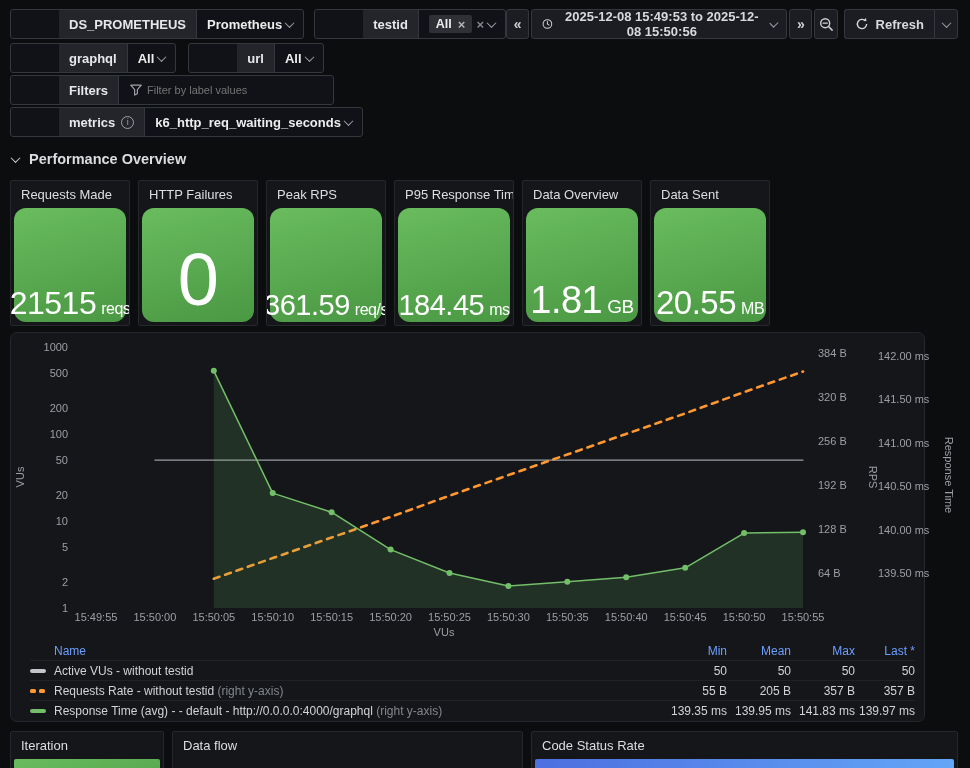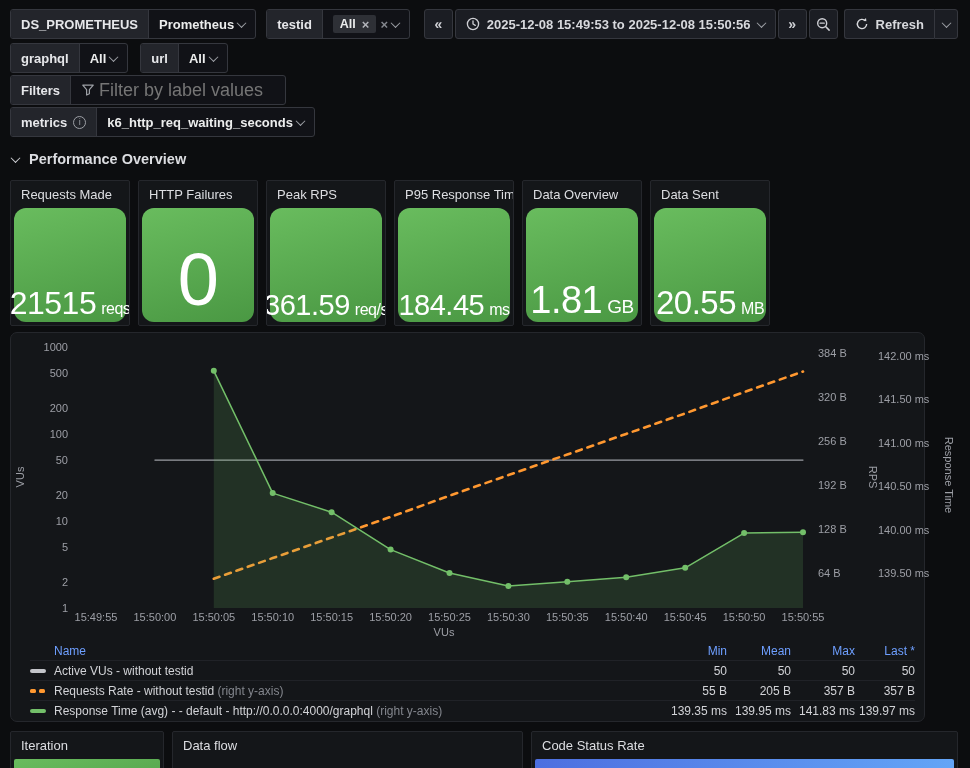--- a/index.html
+++ b/index.html
@@ -3,27 +3,27 @@
 <meta charset="utf-8">
 <style>
   * { margin:0; padding:0; box-sizing:border-box; }
   html,body { background:#0c0d0f; }
   body { font-family:"Liberation Sans", sans-serif; }
   .screen { position:relative; width:970px; height:768px; background:#0c0d0f; overflow:hidden; color:#d5d6da; }
 
   
   .vrow { position:absolute; left:10px; right:12px; display:flex; justify-content:space-between; align-items:center; }
   .vrow .grp { display:flex; gap:10px; }
-  .ctrl { display:flex; align-items:stretch; height:30px; border:1px solid #35373e; border-radius:3px; overflow:hidden; background:#111217; }
+  .ctrl { display:flex; align-items:stretch; height:30px; border:1px solid #35373e; border-radius:3px; overflow:hidden; background:#111217;padding-left:48px; }
   .ctrl-label { display:flex; align-items:center; gap:6px; padding:0 10px; background:#23252b; color:#e6e7ea; font-size:13px; font-weight:700; border-right:1px solid #35373e; white-space:nowrap; }
   .ctrl-value { display:flex; align-items:center; gap:4px; padding:0 10px; color:#eceded; font-size:13px; font-weight:700; white-space:nowrap; cursor:pointer; }
   .pill { display:flex; align-items:center; gap:6px; background:#2e3036; border-radius:2px; padding:2px 7px; font-size:12.5px; }
   .xicon { color:#b3b5bb; font-size:13px; line-height:1; cursor:pointer; }
   .chev { width:7px; height:7px; border-right:1.6px solid #9da0a6; border-bottom:1.6px solid #9da0a6; transform:rotate(45deg) translate(-1px,-1px); display:inline-block; }
-  .filters-input { background:transparent; border:none; outline:none; color:#81868f; font-size:18px; width:176px; font-family:inherit; }
+  .filters-input { background:transparent; border:none; outline:none; color:#81868f; font-size:11px; width:176px; font-family:inherit; }
   .funnel { flex:0 0 auto; }
   .info-circle { width:13px; height:13px; border:1.2px solid #9da0a6; border-radius:50%; display:inline-flex; align-items:center; justify-content:center; color:#9da0a6; font-size:9px; font-weight:400; font-style:normal; }
   .info-circle::after { content:"i"; }
 
   
   .btn { height:30px; background:#1b1d23; border:1px solid #35373e; border-radius:3px; color:#d8d9dd; display:flex; align-items:center; gap:7px; padding:0 10px; font-size:13px; font-weight:700; cursor:pointer; font-family:inherit; }
   .icon-btn { width:29px; padding:0; justify-content:center; font-size:14px; color:#cfd0d5; }
   .tgrp { display:flex; gap:2px; }
   .rgrp { display:flex; margin-left:6px; }
   .rgrp .btn:first-child { border-radius:3px 0 0 3px; border-right:none; }

